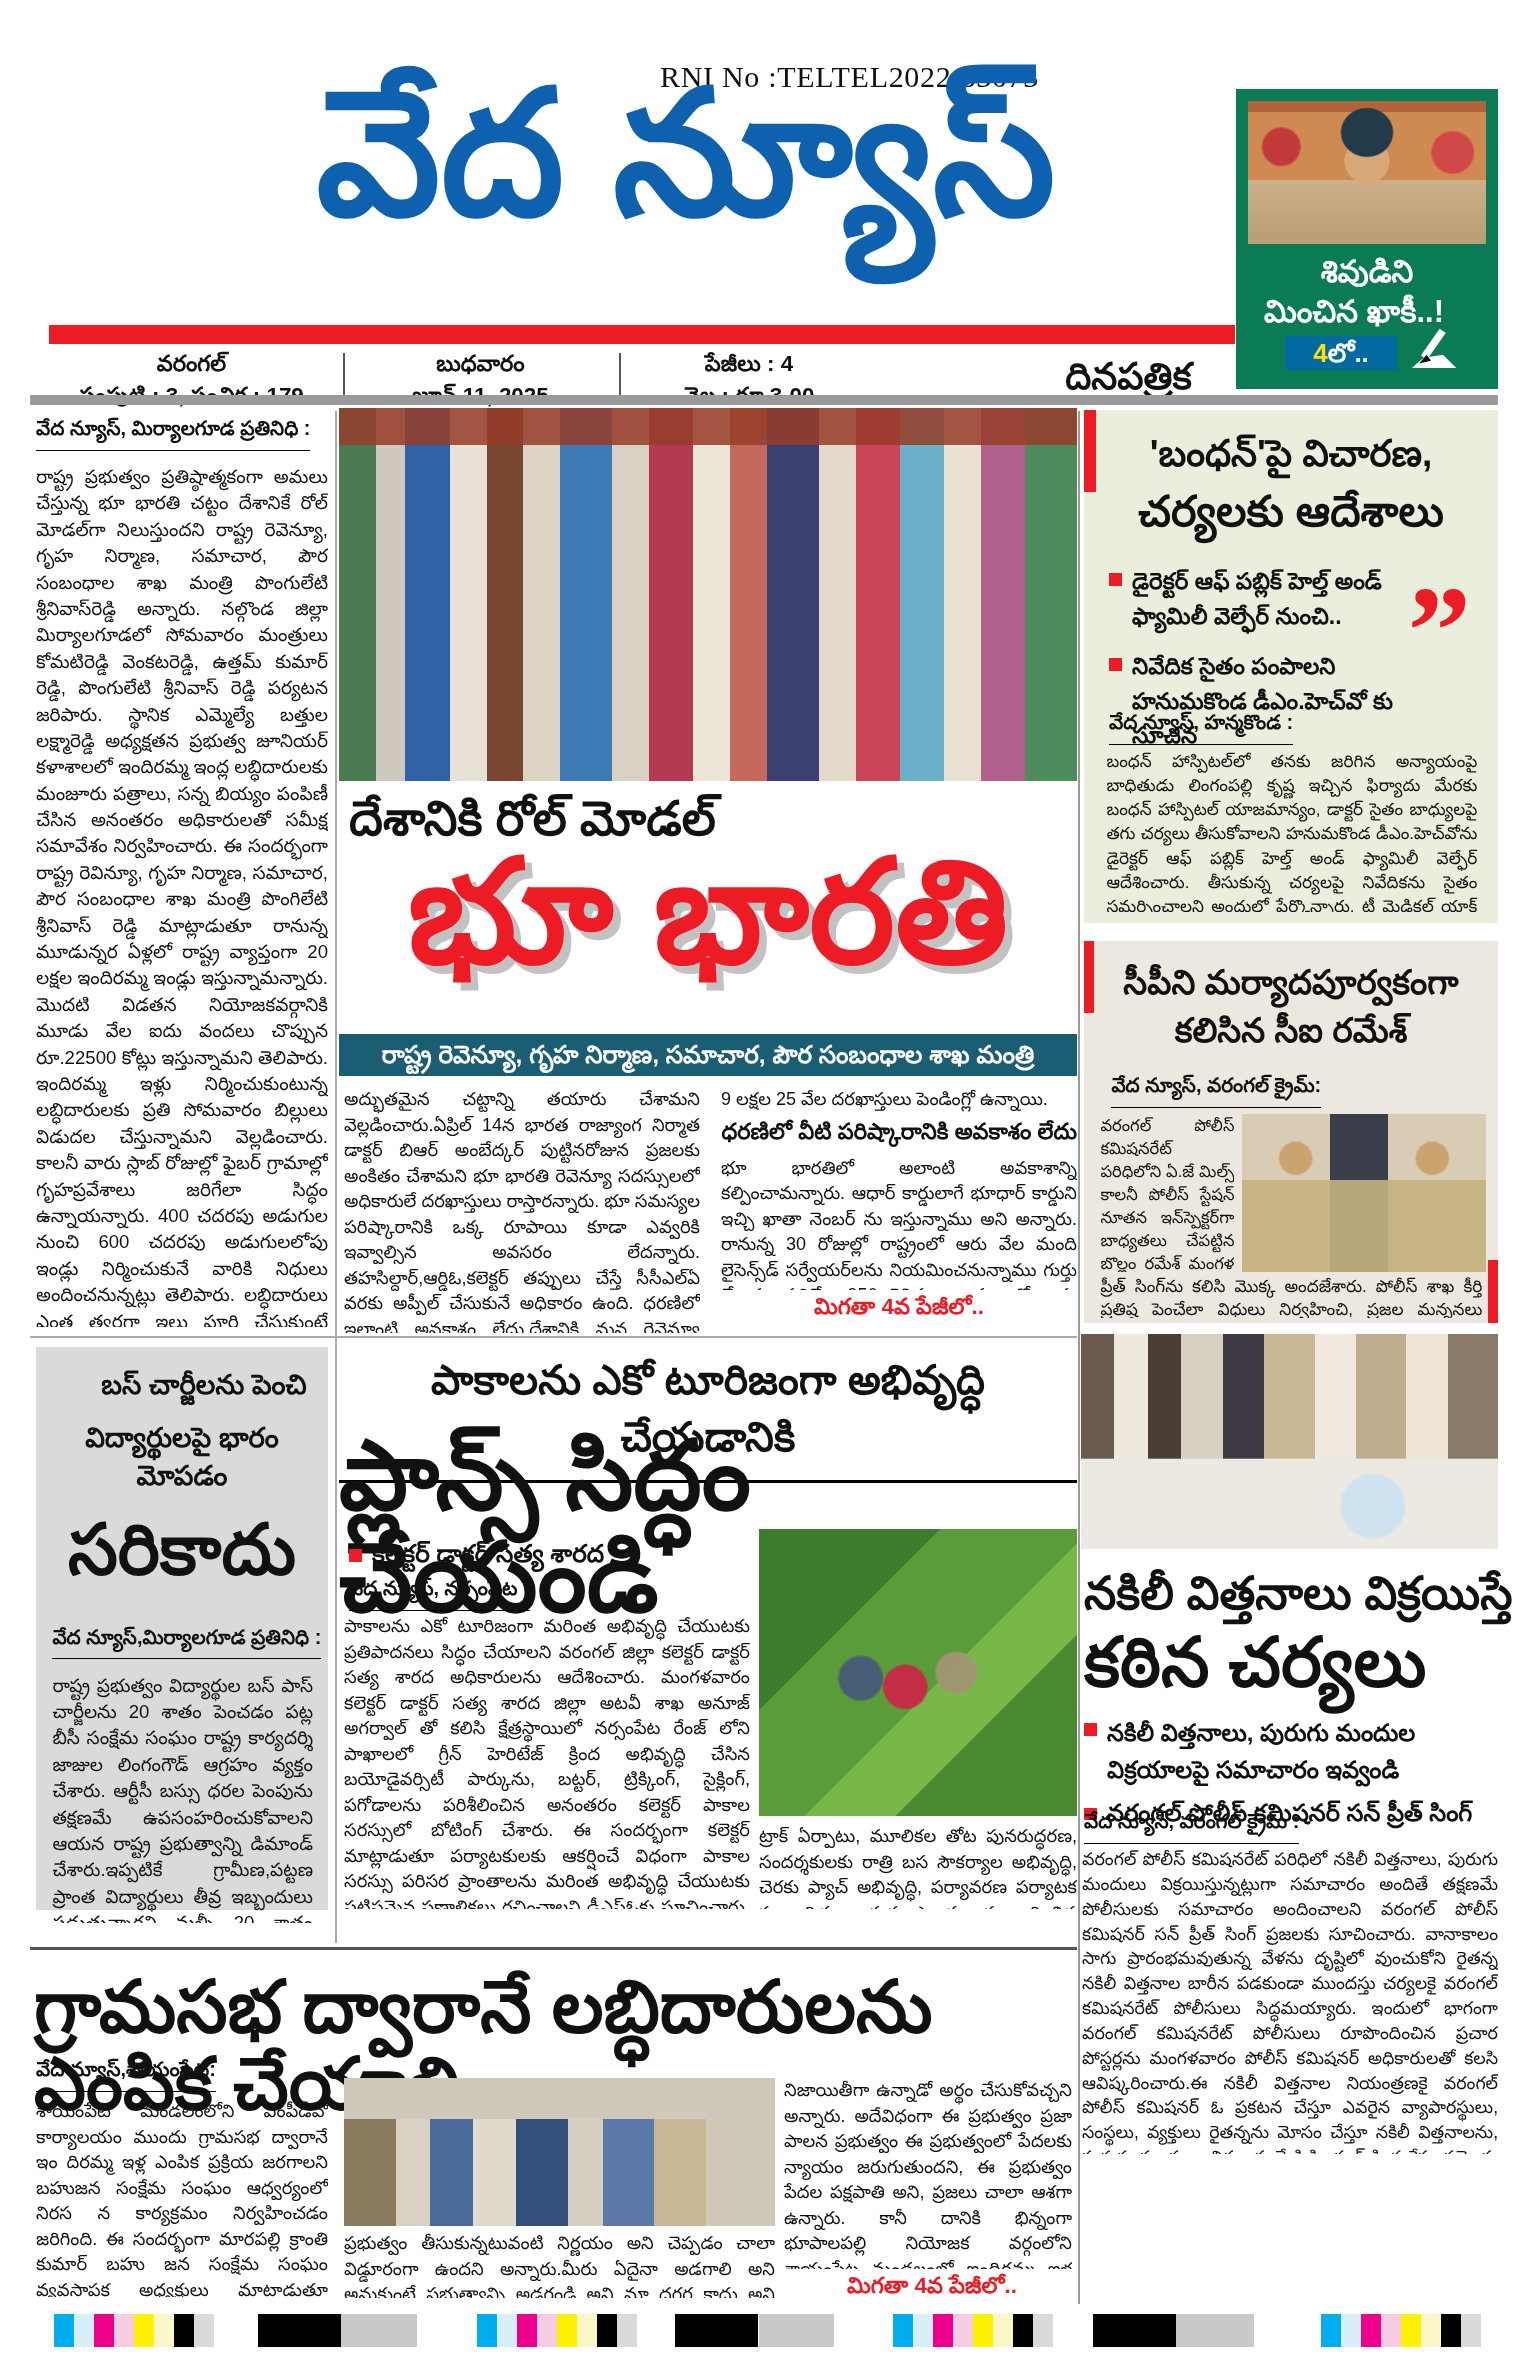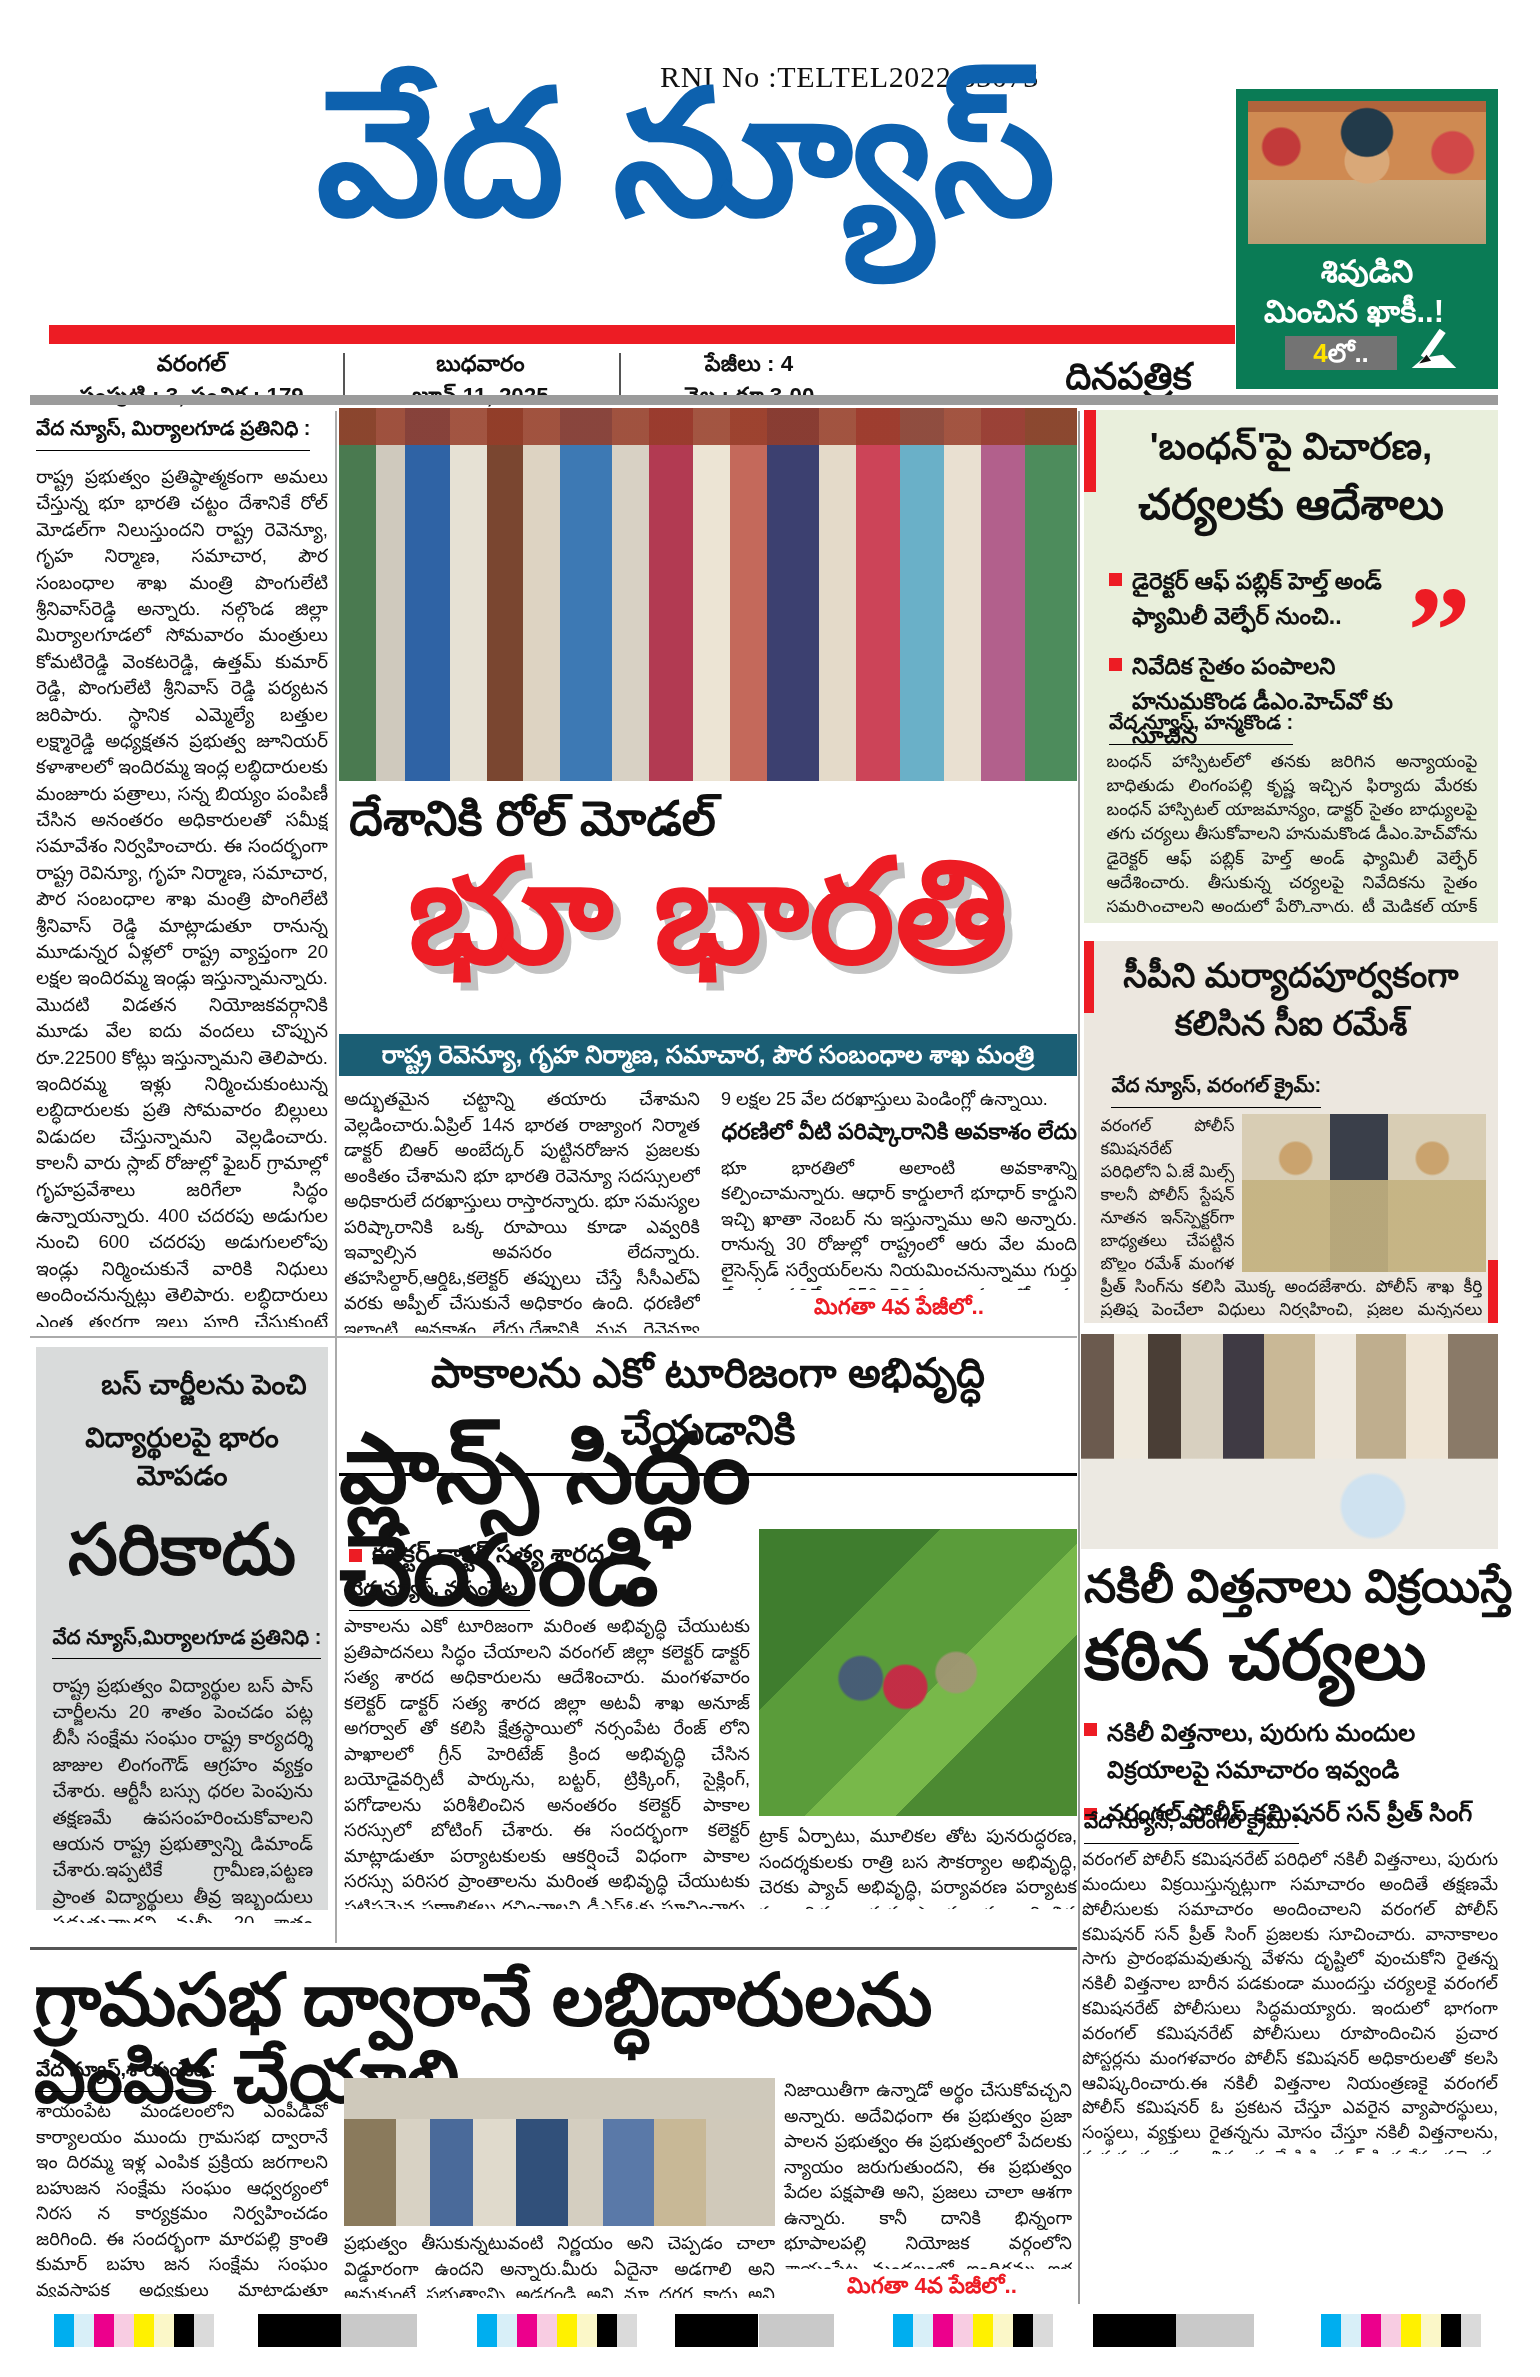--- a/index.html
+++ b/index.html
@@ -4,36 +4,36 @@
 <style>
   html,body{margin:0;padding:0;background:#fff;}
   .page{position:relative;width:1541px;height:2377px;background:#ffffff;overflow:hidden;
         font-family:"Liberation Sans", sans-serif;color:#111;}
   .abs{position:absolute;}
   .ctr{text-align:center;}
   .jus{text-align:justify;}
   .ovh{overflow:hidden;}
   .serif{font-family:"Liberation Serif", serif;}
   .b{font-weight:bold;}
-  .xb{font-weight:900;}
+  .xb{font-weight:900;margin-top:7px;}
 
   
   .rni{font-size:30px;letter-spacing:0.7px;}
   .masthead{font-size:175px;line-height:1.25;font-weight:900;color:#0d61ae;white-space:nowrap;}
   .redrule{background:#ed1c24;}
   .grayrule{background:#9b9b9b;}
   .infocell div{font-size:22.4px;font-weight:bold;line-height:1.1;}
   .infocell div+div{margin-top:7.5px;}
   .vsep{background:#555;width:1.5px;}
   .daily{font-size:37px;font-weight:900;}
 
   
   .promo{background:#0a7b55;}
   .promo .pline{color:#fff;font-size:31px;font-weight:900;line-height:1.25;}
-  .ptag{background:#737373;color:#fff;font-size:26px;font-weight:900;line-height:34px;text-align:center;}
+  .ptag{background:#0369a1;color:#fff;font-size:26px;font-weight:900;line-height:34px;text-align:center;}
   .ptag .num{color:#ffe200;}
 
   
   .byline{font-size:20px;font-weight:bold;border-bottom:1.5px solid #000;display:inline-block;padding-bottom:4.5px;}
   .body-t{font-size:18px;line-height:1.42;}
   .bull{display:flex;gap:10.4px;align-items:flex-start;}
   .bsq{flex:0 0 auto;width:12.7px;height:12.7px;background:#ed1c24;margin-top:9px;}
   .cont{color:#ed1c24;font-size:22.4px;font-weight:900;text-align:center;}
   .vrule{background:#aaa;width:1.5px;}
   .hrule{background:#aaa;height:1.5px;}

